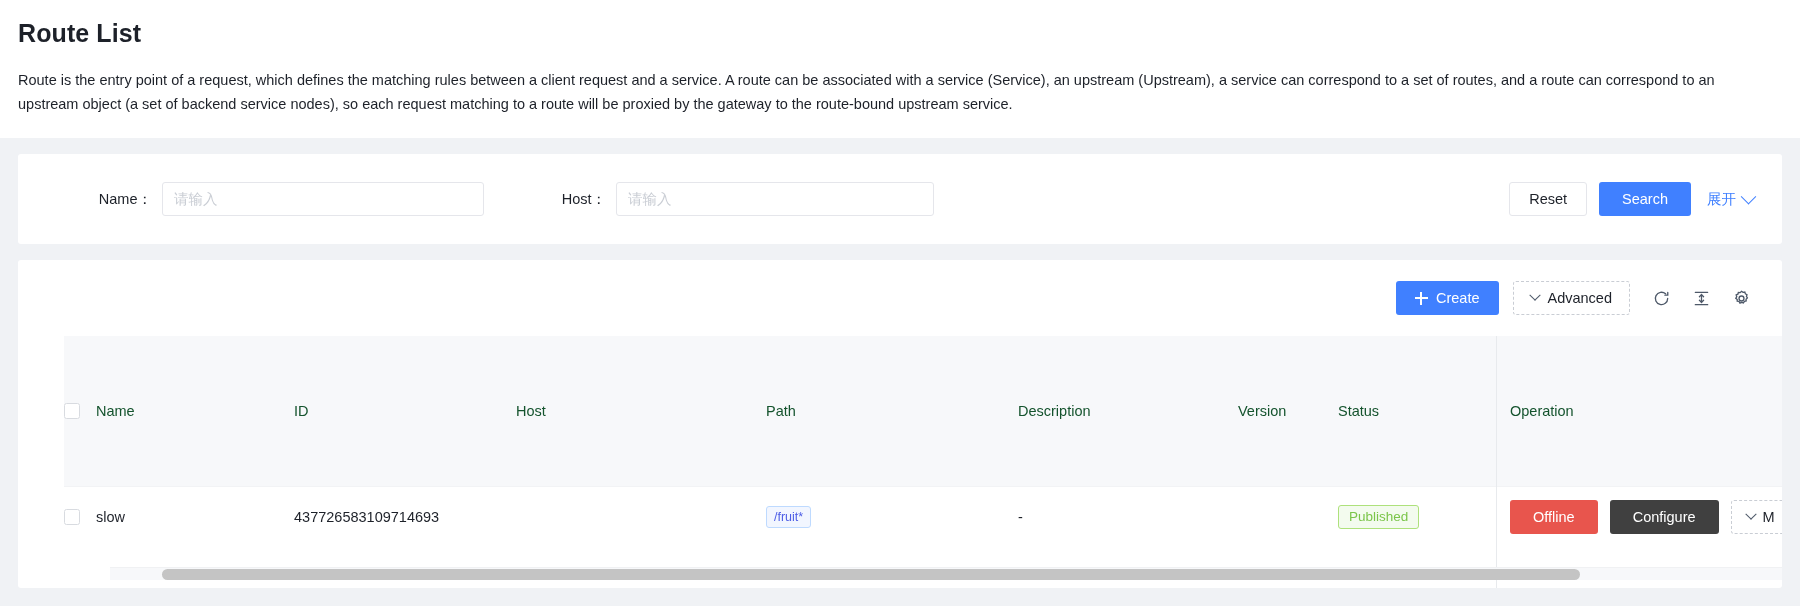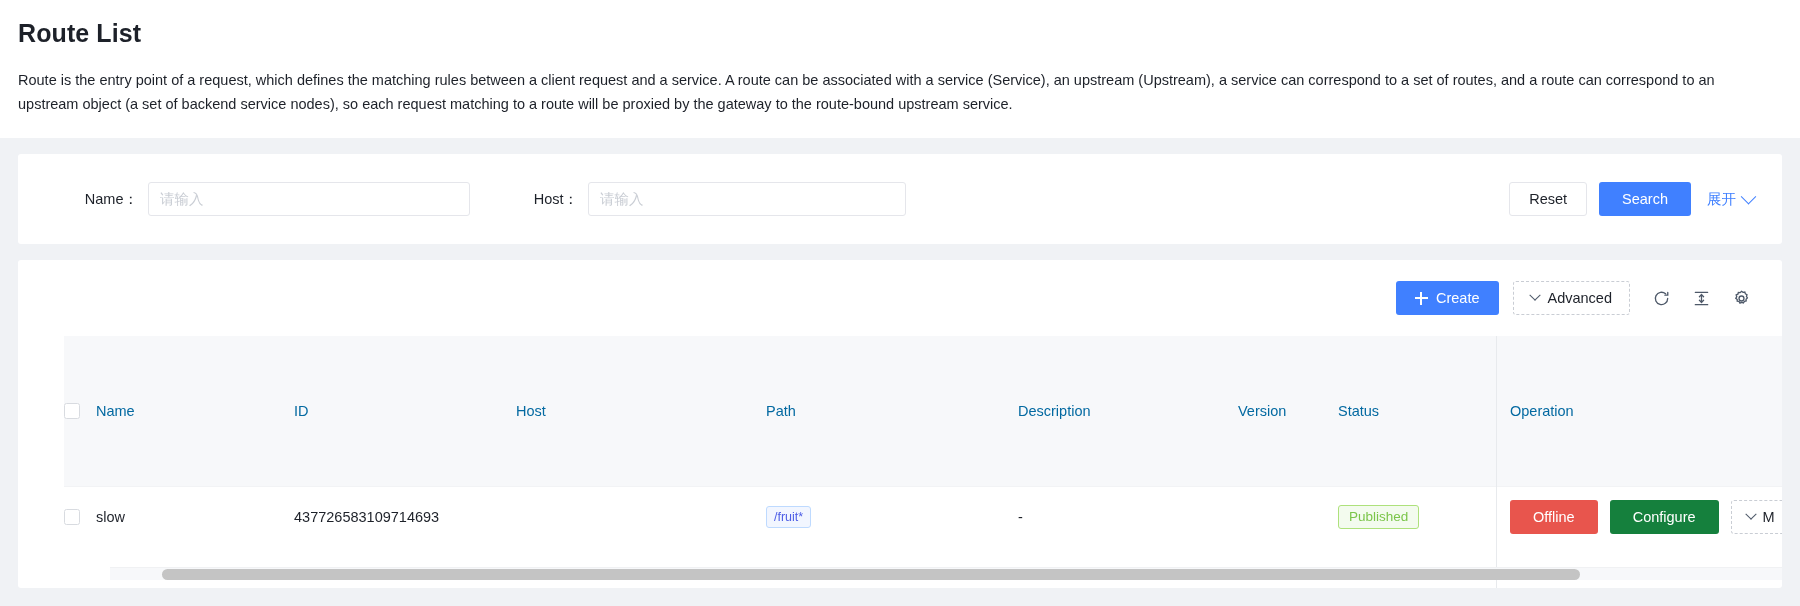--- a/index.html
+++ b/index.html
@@ -43,20 +43,21 @@
     margin-top: 16px;
     height: 90px;
     display: flex;
     align-items: center;
     padding: 0 28px 0 0;
   }
   .field {
     display: flex;
     align-items: center;
     height: 21px;
+    margin-left: 14px;
   }
   .field-label {
     font-size: 14.5px;
     color: #1d2129;
     white-space: nowrap;
     text-align: right;
   }
   .field-name  { width: 130px; padding-right: 10px; }
   .field-path  { width: 118px; padding-right: 10px; }
   .field-label2{ width: 125px; padding-right: 10px; }
@@ -192,21 +193,21 @@
   table.rt {
     border-collapse: collapse;
     width: 1740px;
     table-layout: fixed;
   }
   table.rt thead th {
     background: #f7f8fa;
     height: 150px;
     font-size: 14.5px;
     font-weight: normal;
-    color: #0369a1;
+    color: #14532d;
     text-align: left;
     vertical-align: middle;
     padding: 0;
   }
   table.rt tbody td {
     height: 61px;
     font-size: 14.5px;
     color: #1d2129;
     vertical-align: middle;
     padding: 0;
@@ -271,21 +272,21 @@
 
   .op-cell { display: flex; align-items: center; gap: 12px; padding-left: 12px; }
   .btn-offline {
     background: #e8554d;
     color: #fff;
     padding: 0 22px;
     height: 34px;
     font-size: 14.5px;
   }
   .btn-configure {
-    background: #15803d;
+    background: #404040;
     color: #fff;
     padding: 0 22px;
     height: 34px;
     font-size: 14.5px;
   }
   .btn-more {
     background: #fff;
     border: 1px dashed #c9cdd4;
     color: #1d2129;
     padding: 0 15px;

